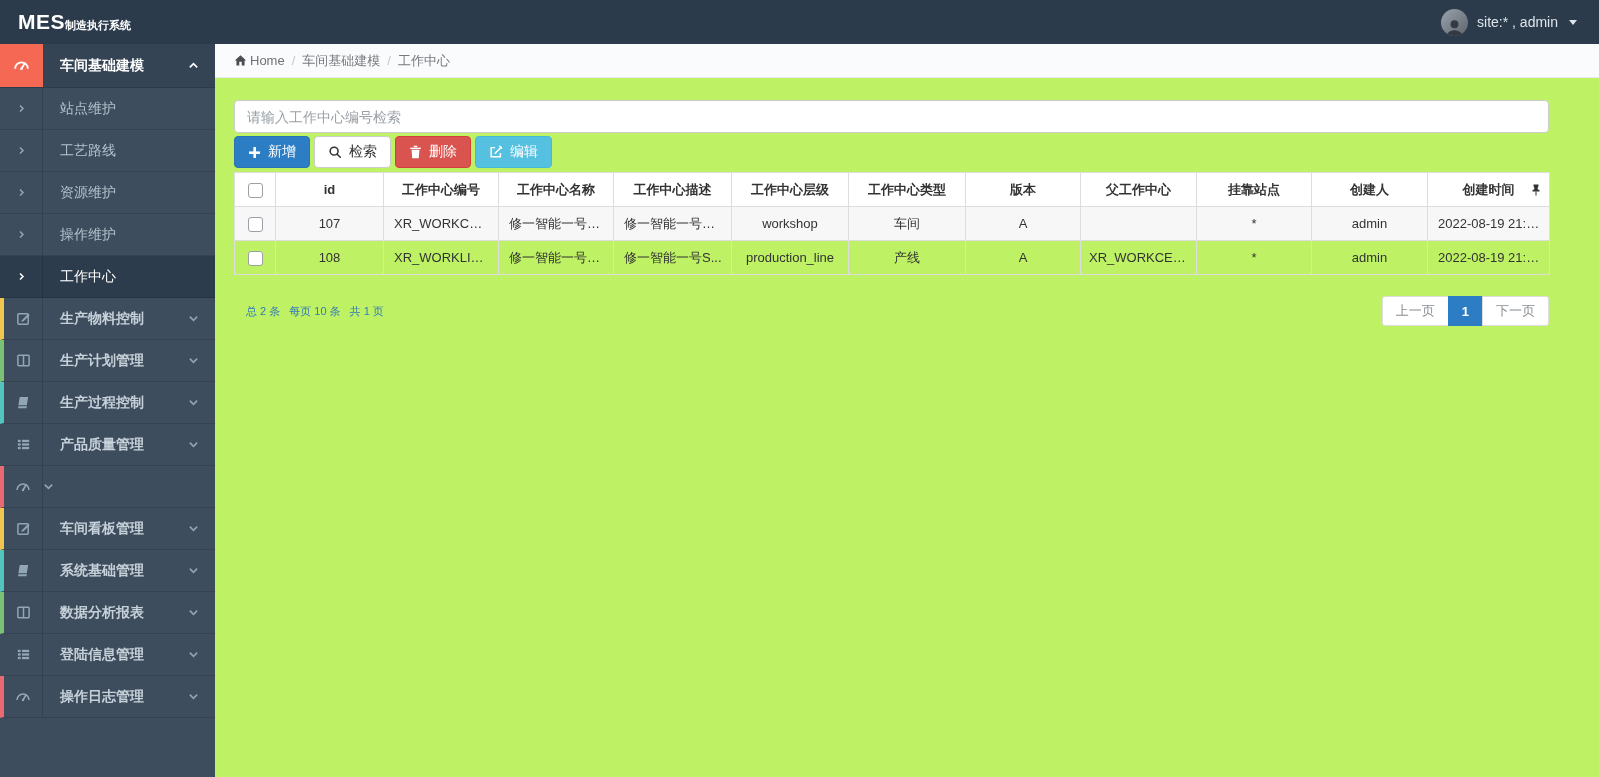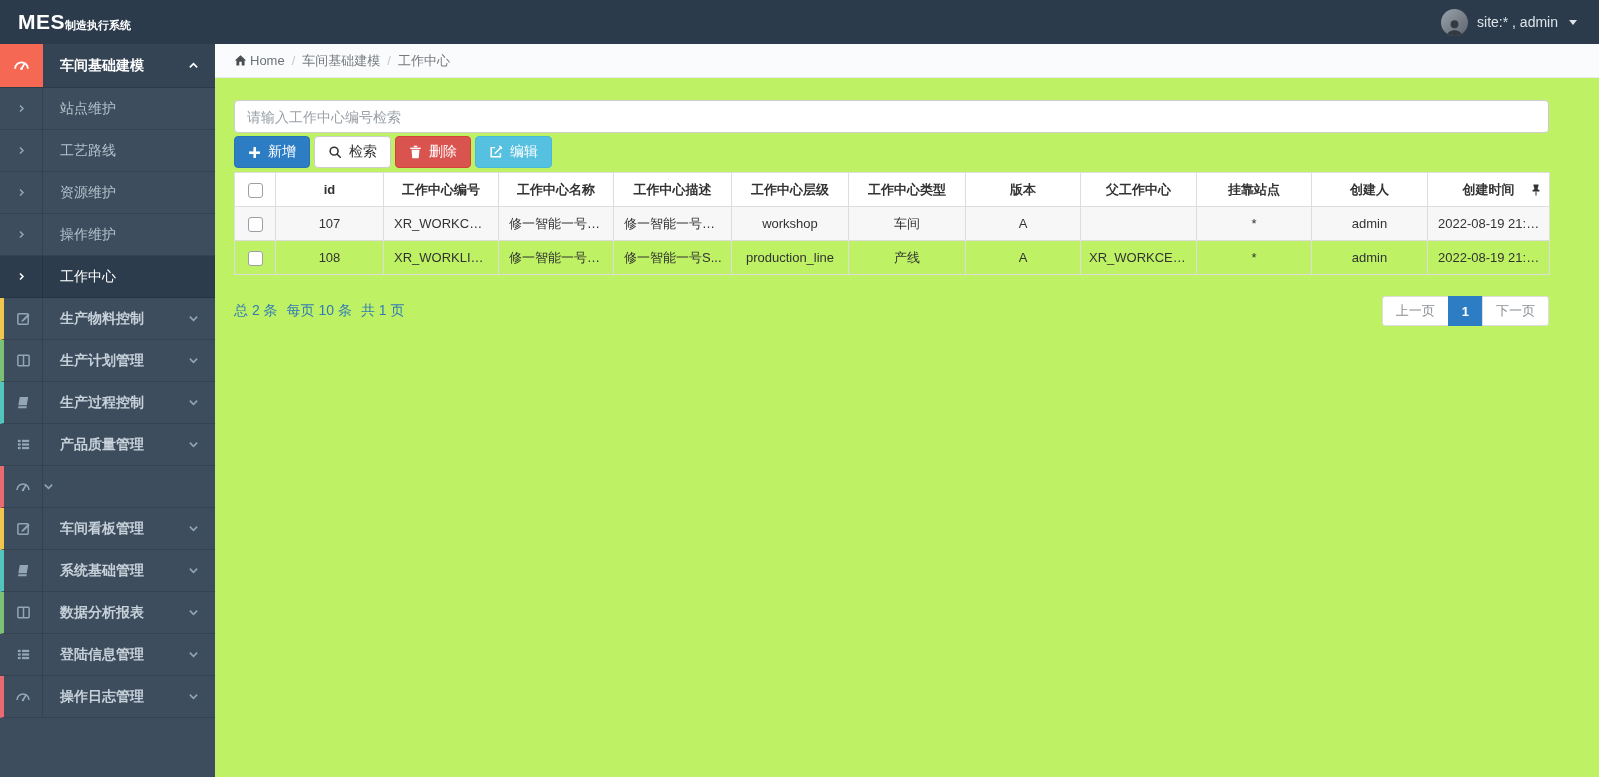--- a/index.html
+++ b/index.html
@@ -58,21 +58,21 @@
 
   table.grid { margin-top:4px; width:1315px; border-collapse:collapse; table-layout:fixed; font-size:13px; color:#333; }
   .grid th, .grid td { border:1px solid #ddd; height:34px; padding:0 8px; text-align:center; overflow:hidden; white-space:nowrap; text-overflow:ellipsis; }
   .grid th { font-weight:bold; background:#fff; position:relative; }
   .grid tr.striped td { background:#f7f7f7; }
   .grid .al { text-align:left; padding-left:10px; }
   .cb { appearance:none; -webkit-appearance:none; width:15px; height:15px; border:1px solid #9aa0a6; border-radius:3px; background:#fff; cursor:pointer; vertical-align:middle; }
   .pin { position:absolute; right:8px; top:11px; color:#333; }
 
   .table-footer { margin-top:21px; display:flex; align-items:center; width:1315px; }
-  .summary { color:#337ab7; font-size:14px; display:flex; gap:9px; }
+  .summary { color:#337ab7; font-size:11px; display:flex; gap:9px;margin-left:12px; }
   .pagination { margin-left:auto; display:flex; }
   .page-btn { height:30px; display:flex; align-items:center; justify-content:center; padding:0 13px; border:1px solid #ddd; background:#fff; color:#8a8f94; font-size:13px; margin-left:-1px; cursor:pointer; }
   .page-btn.first { border-radius:3px 0 0 3px; margin-left:0; }
   .page-btn.last { border-radius:0 3px 3px 0; }
   .page-btn.active { background:#2d7dc4; border-color:#2d7dc4; color:#fff; font-weight:bold; }
 </style>
 </head>
 <body>
 
 <div class="app">

